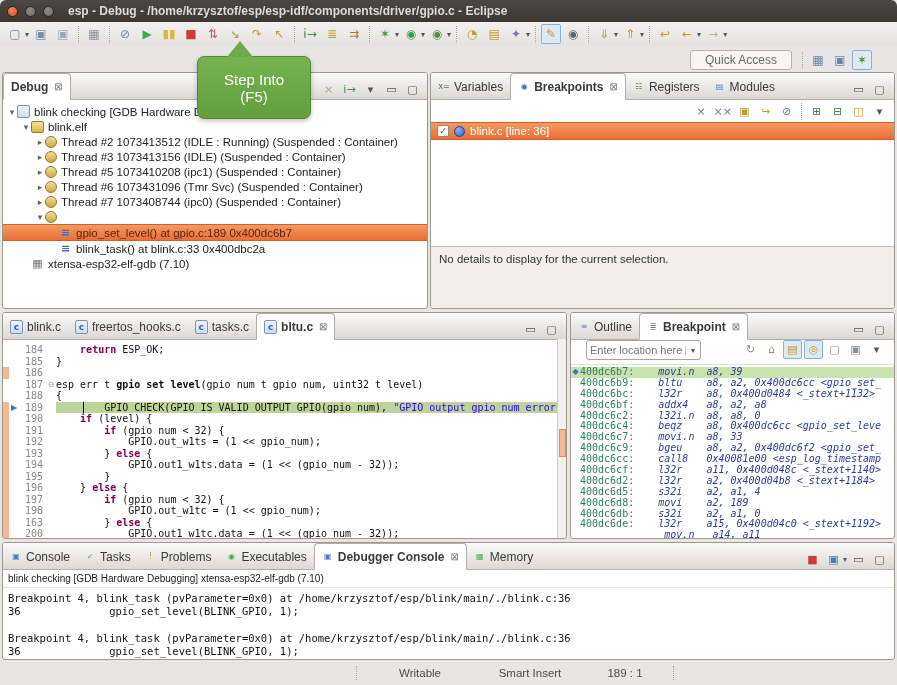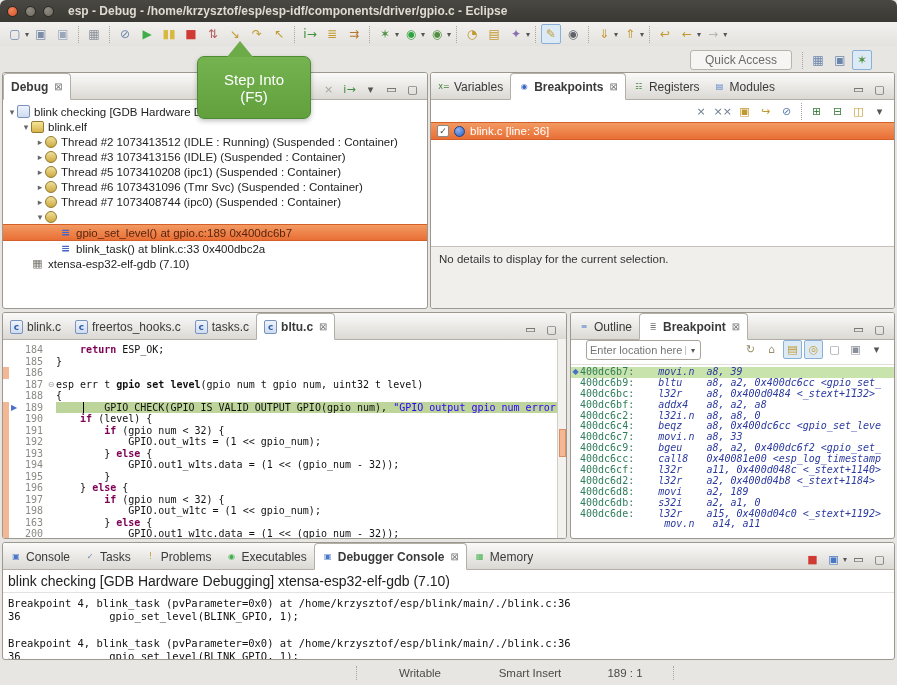--- a/index.html
+++ b/index.html
@@ -112,21 +112,21 @@
   #locBox{display:flex;align-items:center;border:1px solid #a8a49c;border-radius:3px;background:#fff;height:18px;margin-left:12px;}
   #locInput{border:none;outline:none;width:92px;font-size:11px;padding:0 3px;color:#333;background:transparent;font-family:"Liberation Sans",sans-serif;}
   #locDd{width:14px;text-align:center;color:#555;font-size:8px;border-left:1px solid #c9c6bf;font-family:"DejaVu Sans",sans-serif;}
   #disasmLines{font-family:"DejaVu Sans Mono",monospace;font-size:10px;padding-top:2px;}
   .dline{height:10.9px;line-height:10.9px;white-space:pre;display:flex;}
   .dl-ip{width:9px;flex:none;color:#4a71c8;font-size:8px;text-align:center;font-family:"DejaVu Sans",sans-serif;}
   .dl-addr{color:#2e7d5b;flex:none;}
   .dl-code{color:#2b3a9e;font-style:italic;}
   .dline.cur{background:#c9e3ad;}
   
-  #consoleHeader{font-size:14px;color:#222;padding:3px 5px;border-bottom:1px solid #e4e2de;}
+  #consoleHeader{font-size:10px;color:#222;padding:3px 5px;border-bottom:1px solid #e4e2de;}
   #consoleLines{font-family:"DejaVu Sans Mono",monospace;font-size:10.5px;color:#111;padding:4px 5px;}
   #consoleLines div{height:13.2px;line-height:13.2px;white-space:pre;}
   
   #statusbar{
     position:absolute;left:0;top:661px;width:897px;height:24px;
     display:flex;align-items:center;font-size:11.5px;color:#4a4a4a;
   }
   .stcell{width:110px;text-align:center;}
   .stsep{border-left:1px dotted #aaa69e;height:14px;margin:0 8px;}
   
@@ -516,20 +516,21 @@
       <div class="dline"><span class="dl-ip"></span><span class="dl-addr">400dc6b9:    </span><span class="dl-code">bltu    a8, a2, 0x400dc6cc &lt;gpio_set_</span></div>
       <div class="dline"><span class="dl-ip"></span><span class="dl-addr">400dc6bc:    </span><span class="dl-code">l32r    a8, 0x400d0484 &lt;_stext+1132&gt;</span></div>
       <div class="dline"><span class="dl-ip"></span><span class="dl-addr">400dc6bf:    </span><span class="dl-code">addx4   a8, a2, a8</span></div>
       <div class="dline"><span class="dl-ip"></span><span class="dl-addr">400dc6c2:    </span><span class="dl-code">l32i.n  a8, a8, 0</span></div>
       <div class="dline"><span class="dl-ip"></span><span class="dl-addr">400dc6c4:    </span><span class="dl-code">beqz    a8, 0x400dc6cc &lt;gpio_set_leve</span></div>
       <div class="dline"><span class="dl-ip"></span><span class="dl-addr">400dc6c7:    </span><span class="dl-code">movi.n  a8, 33</span></div>
       <div class="dline"><span class="dl-ip"></span><span class="dl-addr">400dc6c9:    </span><span class="dl-code">bgeu    a8, a2, 0x400dc6f2 &lt;gpio_set_</span></div>
       <div class="dline"><span class="dl-ip"></span><span class="dl-addr">400dc6cc:    </span><span class="dl-code">call8   0x40081e00 &lt;esp_log_timestamp</span></div>
       <div class="dline"><span class="dl-ip"></span><span class="dl-addr">400dc6cf:    </span><span class="dl-code">l32r    a11, 0x400d048c &lt;_stext+1140&gt;</span></div>
       <div class="dline"><span class="dl-ip"></span><span class="dl-addr">400dc6d2:    </span><span class="dl-code">l32r    a2, 0x400d04b8 &lt;_stext+1184&gt;</span></div>
+      <div class="dline"><span class="dl-ip"></span><span class="dl-addr">400dc6d5:    </span><span class="dl-code">s32i    a2, a1, 4</span></div>
       <div class="dline"><span class="dl-ip"></span><span class="dl-addr">400dc6d8:    </span><span class="dl-code">movi    a2, 189</span></div>
       <div class="dline"><span class="dl-ip"></span><span class="dl-addr">400dc6db:    </span><span class="dl-code">s32i    a2, a1, 0</span></div>
       <div class="dline"><span class="dl-ip"></span><span class="dl-addr">400dc6de:    </span><span class="dl-code">l32r    a15, 0x400d04c0 &lt;_stext+1192&gt;</span></div>
       <div class="dline"><span class="dl-ip"></span><span class="dl-addr">          </span><span class="dl-code">    mov.n   a14, a11</span></div>
     </div>
 </div>
 
 <div class="panel" id="consolePanel">
   <div class="tabbar" id="consoleTabs">
       <span class="tab">

